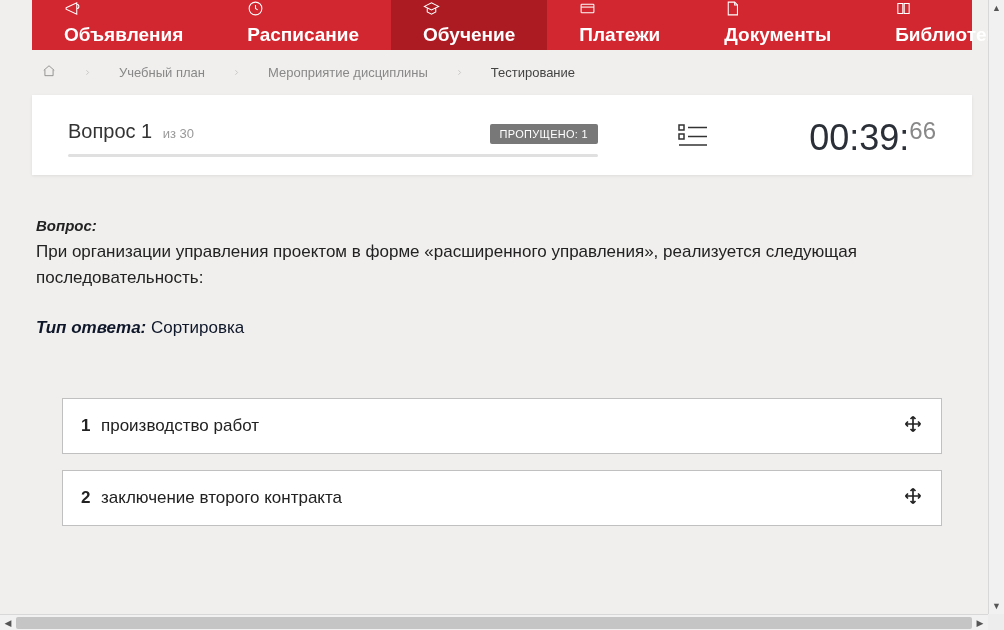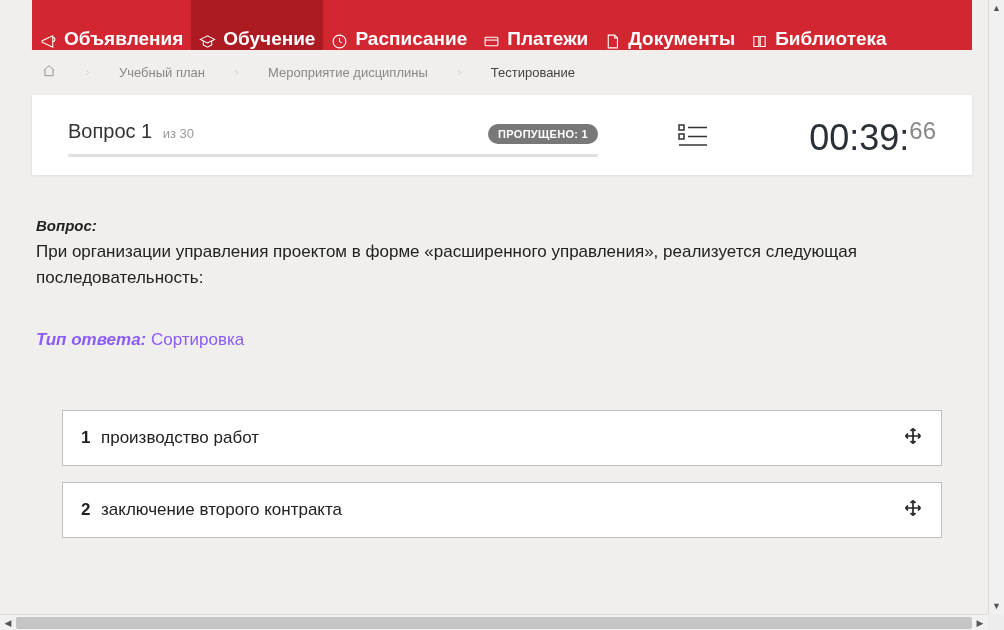--- a/index.html
+++ b/index.html
@@ -19,27 +19,28 @@
     }
     .nav-bar {
       display: flex;
       background: #d22730;
       height: 50px;
       width: 940px;
       margin: 0 auto;
     }
     .nav-item {
       display: flex;
-      align-items: flex-end;
-      padding: 0 8px;
+      align-items: flex-start;
+      padding: 0 32px;
       color: #fff;
       font-size: 19px;
       font-weight: 600;
       cursor: pointer;
       gap: 7px;
+      flex-direction: column;
     }
     .nav-item.active {
       background: #ac1b22;
     }
     .nav-icon {
       width: 17px;
       height: 17px;
       display: inline-flex;
       align-items: center;
       justify-content: center;
@@ -113,24 +114,24 @@
     }
     .question-of {
       font-size: 13px;
       color: #999;
       margin-left: 6px;
     }
     .skipped-badge {
       background: #787878;
       color: #fff;
       font-size: 11px;
-      font-weight: 700;
+      font-weight: 400;
       letter-spacing: 0.3px;
       padding: 4px 10px;
-      border-radius: 10px;
+      border-radius: 2px;
     }
     .progress-bar {
       height: 3px;
       background: #e0e0e0;
       border-radius: 2px;
     }
     .list-toggle {
       margin-left: 80px;
       cursor: pointer;
     }
@@ -166,23 +167,23 @@
       font-size: 15px;
       color: #222;
     }
     .q-text {
       font-size: 17px;
       color: #222;
       line-height: 1.55;
       margin-top: 4px;
     }
     .answer-type-row {
-      margin-top: 38px;
+      margin-top: 26px;
       font-size: 17px;
-      color: #8b5cf6;
+      color: #0f172a;
     }
     .answer-type-label {
       font-weight: 700;
       font-style: italic;
     }
     .answers {
       width: 880px;
       margin: 60px auto 0;
     }
     .answer-item {
@@ -278,36 +279,36 @@
 
   <div class="nav-bar">
     <div class="nav-item">
       <span class="nav-icon">
         <svg viewBox="0 0 24 24">
             <path d="M3 11l15-7v16L3 13v-2zm15 1a3 3 0 0 0 0-6"></path>
           </svg>
       </span>
       <span>Объявления</span>
     </div>
-    <div class="nav-item active">
-      <span class="nav-icon">
-        <svg viewBox="0 0 24 24">
-            <path d="M2 9l10-5 10 5-10 5L2 9zm4 3v5l6 3 6-3v-5"></path>
-          </svg>
-      </span>
-      <span>Обучение</span>
-    </div>
     <div class="nav-item">
       <span class="nav-icon">
         <svg viewBox="0 0 24 24">
             <circle cx="12" cy="12" r="9"></circle>
             <path d="M12 7v5l3 2"></path>
           </svg>
       </span>
       <span>Расписание</span>
+    </div>
+    <div class="nav-item active">
+      <span class="nav-icon">
+        <svg viewBox="0 0 24 24">
+            <path d="M2 9l10-5 10 5-10 5L2 9zm4 3v5l6 3 6-3v-5"></path>
+          </svg>
+      </span>
+      <span>Обучение</span>
     </div>
     <div class="nav-item">
       <span class="nav-icon">
         <svg viewBox="0 0 24 24">
             <rect x="3" y="6" width="18" height="12" rx="1"></rect>
             <path d="M3 10h18"></path>
           </svg>
       </span>
       <span>Платежи</span>
     </div>

